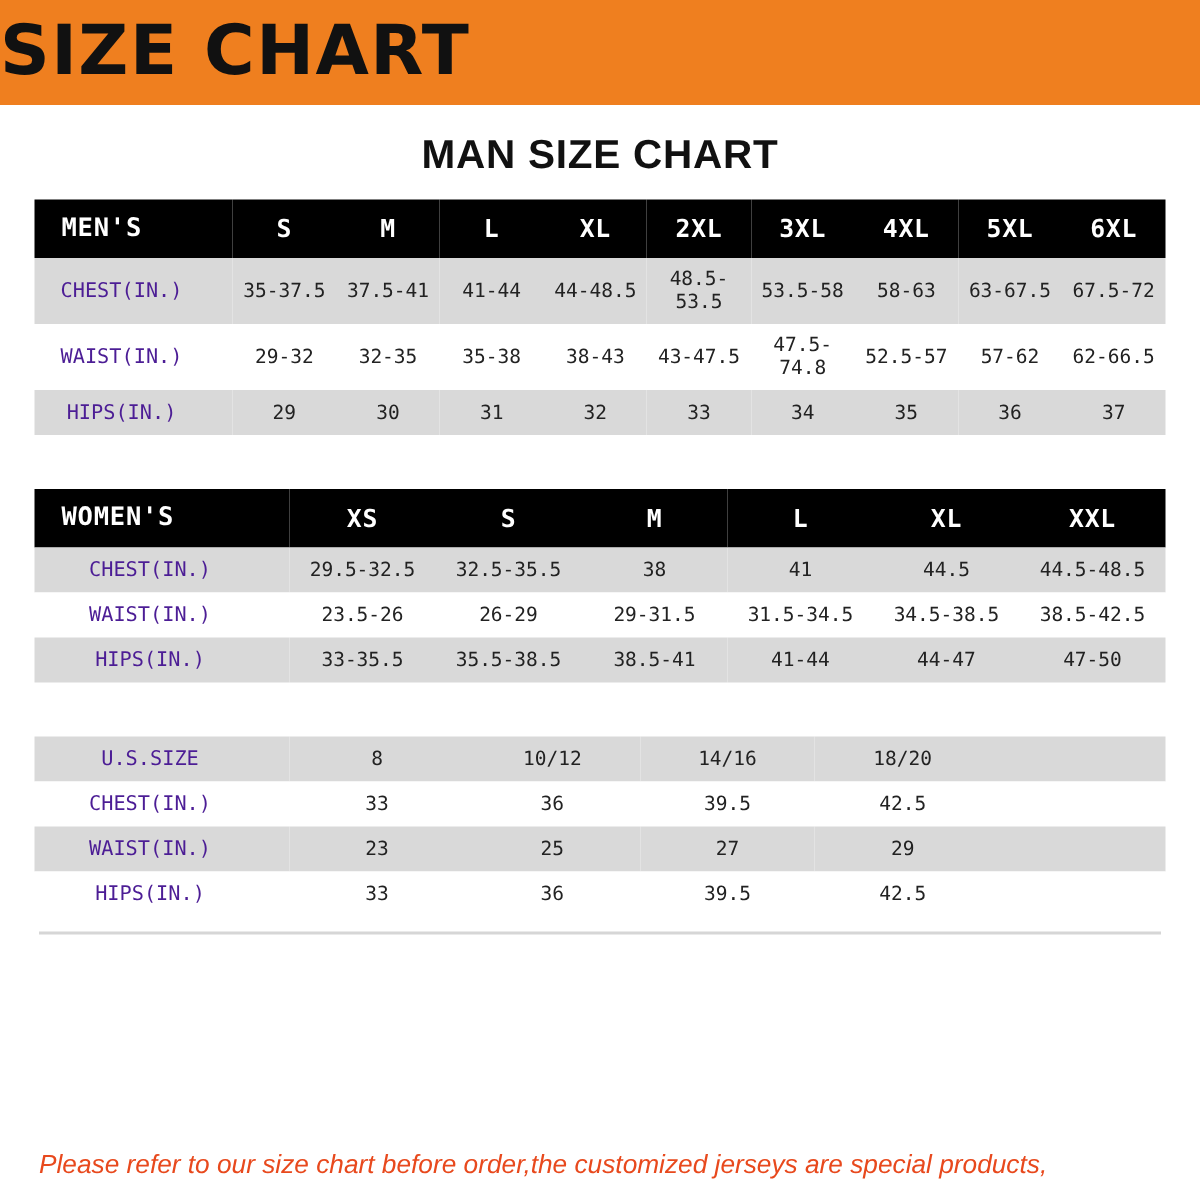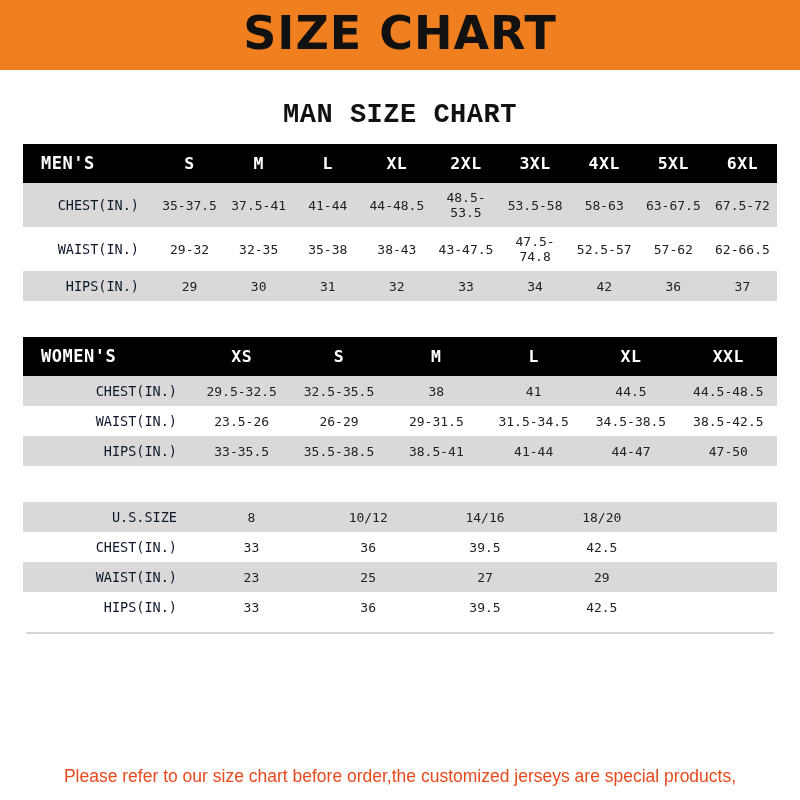--- a/index.html
+++ b/index.html
@@ -16,40 +16,38 @@
     height: 800px;
     position: relative;
     background: #fff;
   }
   
   .banner {
     height: 70px;
     background: #ef7f1f;
     display: flex;
     align-items: center;
-    justify-content: center;
   }
   .banner-title {
     font-family: "DejaVu Sans", sans-serif;
     font-weight: bold;
     font-size: 46px;
     letter-spacing: 1px;
     color: #111;
     line-height: 1;
     padding-bottom: 4px;
   }
   
   .section-title {
     text-align: center;
-    font-family: Liberation Mono, monospace;
+    font-family: Liberation Sans, sans-serif;
     font-weight: bold;
     font-size: 27px;
     color: #111;
     letter-spacing: 0.5px;
-    margin-top: 12px;
   }
   
   .chart {
     width: 754px;
     margin: 0 auto;
     border-collapse: collapse;
     table-layout: fixed;
   }
   .chart tr.head {
     background: #000;
@@ -73,44 +71,44 @@
     font-family: "DejaVu Sans Mono", monospace;
     font-size: 13px;
     color: #222;
     text-align: center;
     padding: 7px 0 7px 0;
     height: 26px;
   }
   .chart td.lbl {
     font-family: "DejaVu Sans Mono", monospace;
     font-size: 13.5px;
-    text-align: right;
+    text-align: center;
     padding-right: 16px;
-    color: #0f172a;
+    color: #4c1d95;
   }
   .row-a { background: #d9d9d9; }
   .row-b { background: #ffffff; }
   .row-c { background: #d9d9d9; }
 
   
   .men col.c0 { width: 132px; }
   .women col.c0 { width: 170px; }
   .youth col.c0 { width: 170px; }
 
   
   .note {
     position: absolute;
     left: 0; right: 0;
     bottom: 10px;
-    text-align: center;
     color: #e8491d;
     font-size: 17.5px;
     line-height: 1.55;
     font-family: "Liberation Sans", sans-serif;
     padding: 0 26px;
+    font-style: italic;
   }
   .divider {
     width: 748px;
     height: 2px;
     background: #d6d6d6;
     margin: 0 auto;
   }
   .sp10 { height: 10px; }
   .sp14 { height: 14px; }
   .sp18 { height: 18px; }
@@ -181,21 +179,21 @@
       <td>62-66.5</td>
     </tr>
     <tr class="row-c">
       <td class="lbl">HIPS(IN.)</td>
       <td>29</td>
       <td>30</td>
       <td>31</td>
       <td>32</td>
       <td>33</td>
       <td>34</td>
-      <td>42</td>
+      <td>35</td>
       <td>36</td>
       <td>37</td>
     </tr>
   </tbody>
     </table>
 
   <div class="sp22"></div>
 
   <div class="sp14"></div>
 

